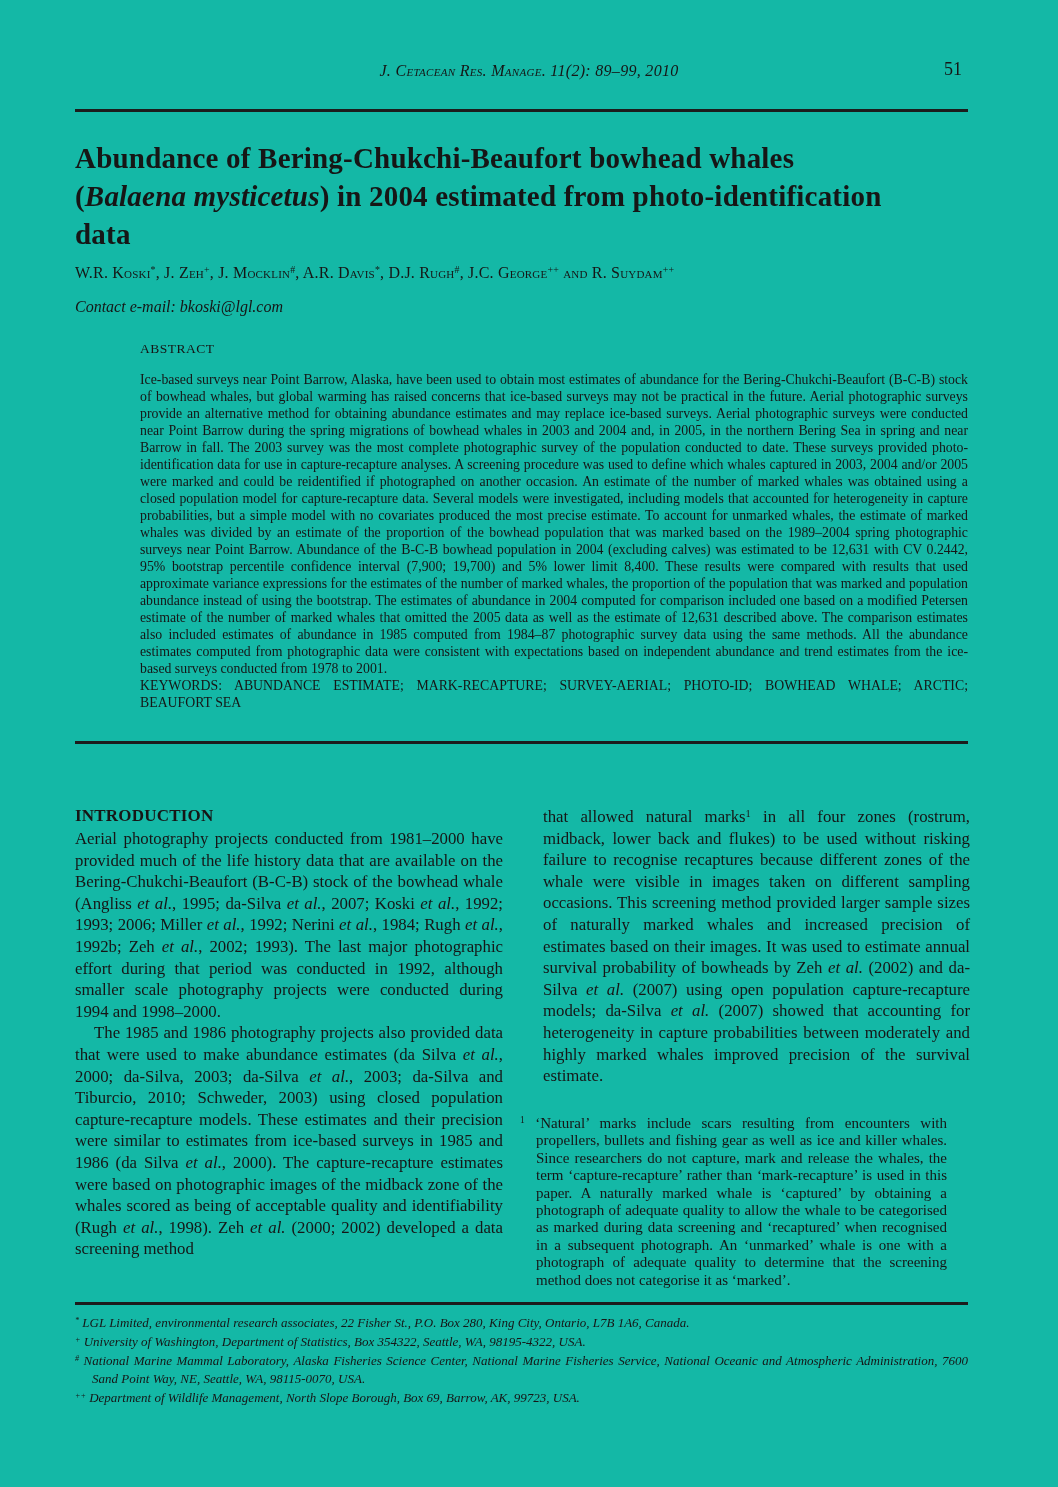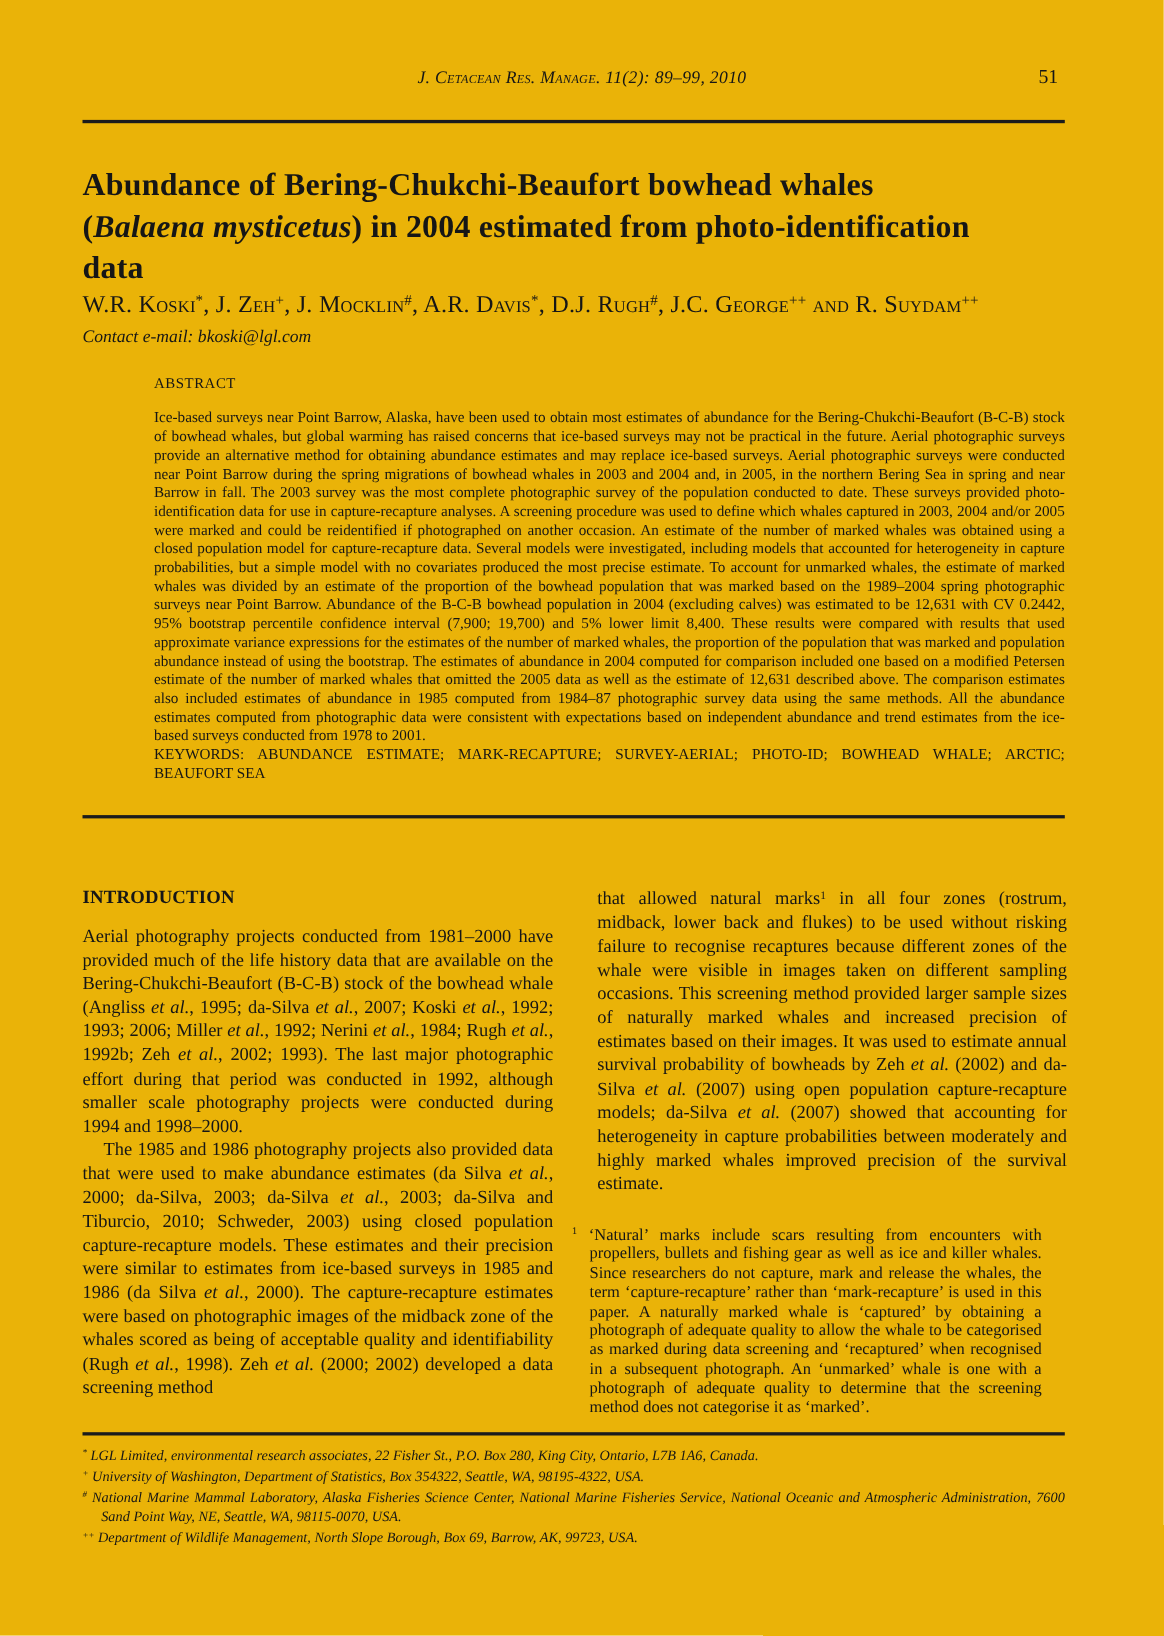--- a/index.html
+++ b/index.html
@@ -1,21 +1,21 @@
 <!DOCTYPE html>
 <html><head>
 <meta charset="utf-8">
 <style>
   * { margin: 0; padding: 0; box-sizing: border-box; }
   html, body { background: #ffffff; }
   .page {
     position: relative;
     width: 1058px;
     height: 1487px;
-    background: #eab308;
+    background: #14b8a6;
     font-family: "Liberation Serif", serif;
     color: #161616;
     overflow: hidden;
   }
   sup {
     font-size: 0.62em;
     vertical-align: baseline;
     position: relative;
     top: -0.5em;
     line-height: 0;
@@ -24,37 +24,37 @@
     position: absolute; top: 62px; left: 0; width: 100%;
     text-align: center; font-style: italic; font-variant: small-caps;
     font-size: 16px; letter-spacing: 0.3px;
   }
   .page-num { position: absolute; top: 59px; left: 944px; font-size: 18px; }
   .rule { position: absolute; left: 75px; width: 893px; height: 3px; background: #1c1c1c; }
   .rule-header { top: 109px; }
   .rule-mid { top: 741px; }
   .rule-bottom { top: 1302px; }
   .title {
-    position: absolute; top: 149px; left: 75px; width: 905px;
+    position: absolute; top: 139px; left: 75px; width: 905px;
     font-size: 29px; font-weight: bold; line-height: 38px; letter-spacing: 0.2px;
   }
   .authors {
     position: absolute; top: 264px; left: 75px; width: 900px;
-    font-variant: small-caps; font-size: 22px; letter-spacing: 0.2px;
+    font-variant: small-caps; font-size: 16px; letter-spacing: 0.2px;
   }
   .contact { position: absolute; top: 298px; left: 75px; font-style: italic; font-size: 16px; text-align: center; }
   .abstract-block { position: absolute; top: 341px; left: 140px; width: 828px; }
   .abstract-heading { font-size: 13.5px; letter-spacing: 0.5px; font-family: Liberation Serif, serif; }
   .abstract-body { margin-top: 14px; font-size: 13.8px; line-height: 17px; text-align: justify; }
   .keywords { font-size: 13.8px; line-height: 17px; text-align: justify; }
   .col-left { position: absolute; top: 806px; left: 75px; width: 428px; }
   .col-right { position: absolute; top: 806px; left: 543px; width: 427px; }
   .section-heading { font-size: 17px; font-weight: bold; letter-spacing: 0.2px; }
   .body-para { font-size: 16.8px; line-height: 21.6px; text-align: justify; }
-  .col-left .body-para.first { margin-top: 14px; }
+  .col-left .body-para.first { margin-top: 2px; }
   .body-para.indent { text-indent: 19px; }
   .footnote {
     position: absolute; top: 1115px; left: 520px; width: 427px;
     font-size: 15px; line-height: 17.4px; text-align: justify;
     padding-left: 16px; text-indent: -16px;
   }
   .affiliations { position: absolute; top: 1314px; left: 75px; width: 893px; }
   .aff {
     font-style: italic; font-size: 13px; line-height: 17.2px;
     text-align: justify; padding-left: 17px; text-indent: -17px; margin-bottom: 2px;

